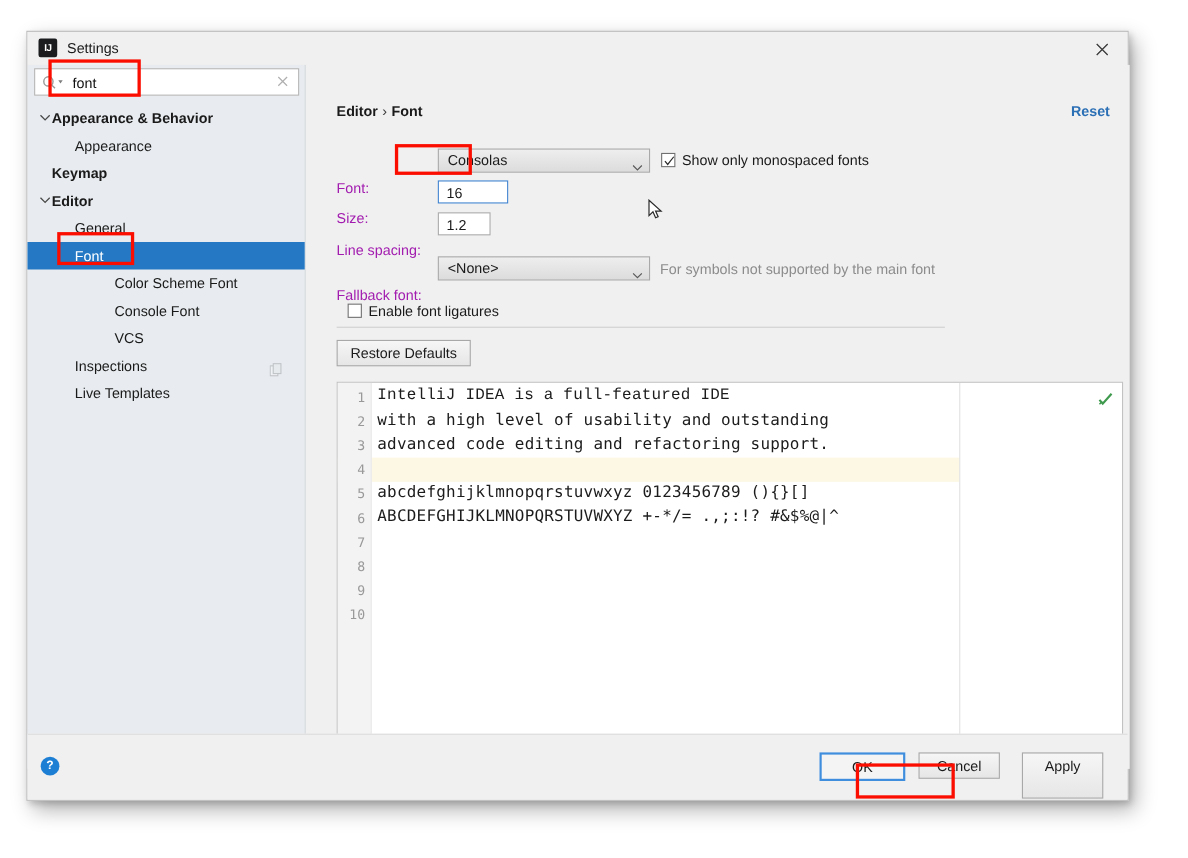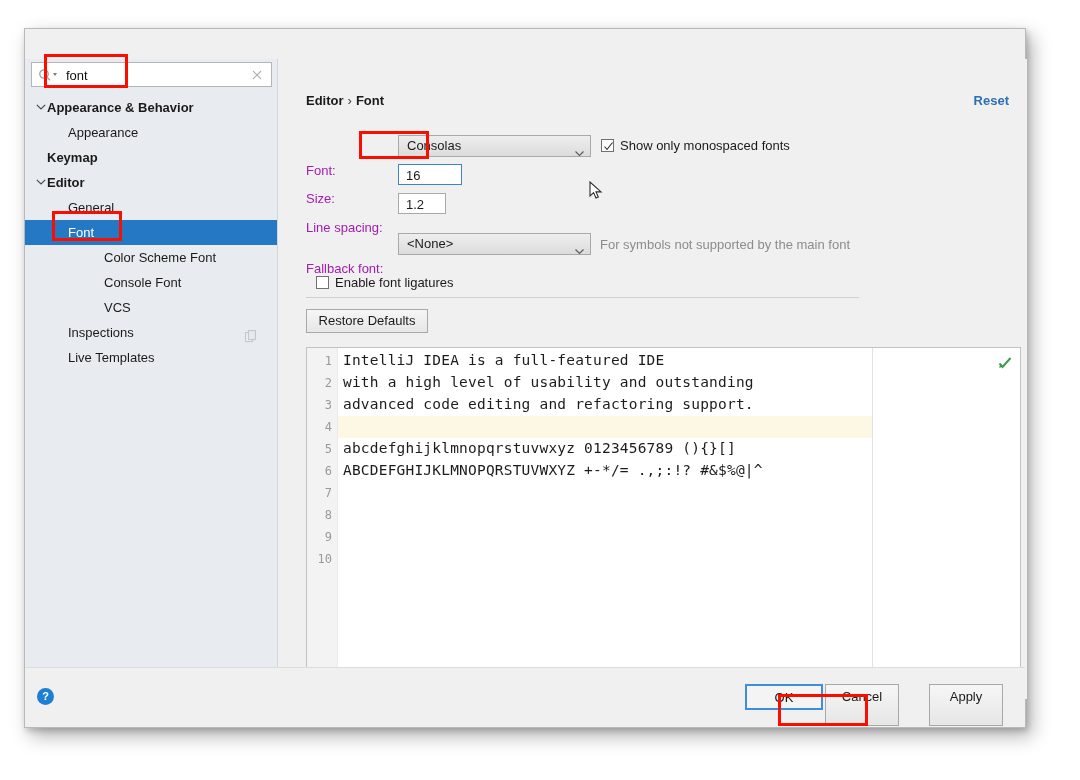--- a/index.html
+++ b/index.html
@@ -317,21 +317,21 @@
     border-radius: 50%;
     background: #1d7fd4;
     color: #ffffff;
     font-size: 11px;
     font-weight: bold;
     line-height: 17px;
     text-align: center;
     cursor: pointer;
   }
   #ok-btn     { right: 202px; top: 16px; width: 78px; height: 26px; line-height: 24px; border: 2px solid #3f8ede; background: #f4f4f4; }
-  #cancel-btn { right: 126px; top: 16px; width: 74px; height: 42px; line-height: 24px; }
+  #cancel-btn { right: 116px; top: 16px; width: 74px; height: 24px; line-height: 24px; }
   #apply-btn  { right: 22px;  top: 16px; width: 74px; height: 42px; line-height: 24px; }
 
   
   .annot {
     position: absolute;
     border: 3px solid #fb0d00;
     box-sizing: border-box;
     pointer-events: none;
     z-index: 50;
   }
@@ -341,20 +341,29 @@
   #annot-ok     { left: 778px; top: 694px; width: 90px;  height: 32px; }
 
   
   #cursor { position: absolute; left: 589px; top: 181px; z-index: 60; }
 </style>
 </head>
 <body>
 
 <div id="dialog">
 
+  <div id="titlebar">
+    <div id="ij-logo">IJ</div>
+    <div id="dialog-title">Settings</div>
+    <div id="close-btn">
+      <svg width="12" height="12" viewBox="0 0 12 12">
+        <path d="M1 1 L11 11 M11 1 L1 11" stroke="#3a3a3a" stroke-width="1.2" fill="none"></path>
+      </svg>
+    </div>
+  </div>
 
   <div id="left-panel">
 
     <div id="search-wrap">
       <div id="search-icon">
         <svg width="22" height="14" viewBox="0 0 22 14">
           <circle cx="6" cy="6" r="4.2" stroke="#9a9a9a" stroke-width="1.3" fill="none"></circle>
           <path d="M9.2 9.4 L12 12.2" stroke="#9a9a9a" stroke-width="1.3"></path>
           <path d="M15 5 L19 5 L17 8 Z" fill="#7d7d7d"></path>
         </svg>
@@ -480,21 +489,21 @@
           <div class="gline" style="top: 50px;">3</div>
           <div class="gline" style="top: 72px;">4</div>
           <div class="gline" style="top: 94px;">5</div>
           <div class="gline" style="top: 116px;">6</div>
           <div class="gline" style="top: 138px;">7</div>
           <div class="gline" style="top: 160px;">8</div>
           <div class="gline" style="top: 182px;">9</div>
           <div class="gline" style="top: 204px;">10</div>
         </div>
       <div id="code-area">
-          <div class="cline" style="top: 4px;">IntelliJ IDEA is a full-featured IDE</div>
+          <div class="cline" style="top: 4px; font-family: Liberation Mono, monospace;">IntelliJ IDEA is a full-featured IDE</div>
           <div class="cline" style="top: 26px;">with a high level of usability and outstanding</div>
           <div class="cline" style="top: 48px;">advanced code editing and refactoring support.</div>
           <div class="cline" style="top: 70px;"></div>
           <div class="cline" style="top: 92px;">abcdefghijklmnopqrstuvwxyz 0123456789 (){}[]</div>
           <div class="cline" style="top: 114px;">ABCDEFGHIJKLMNOPQRSTUVWXYZ +-*/= .,;:!? #&amp;$%@|^</div>
           <div class="cline" style="top: 136px;"></div>
           <div class="cline" style="top: 158px;"></div>
           <div class="cline" style="top: 180px;"></div>
           <div class="cline" style="top: 202px;"></div>
         </div>

